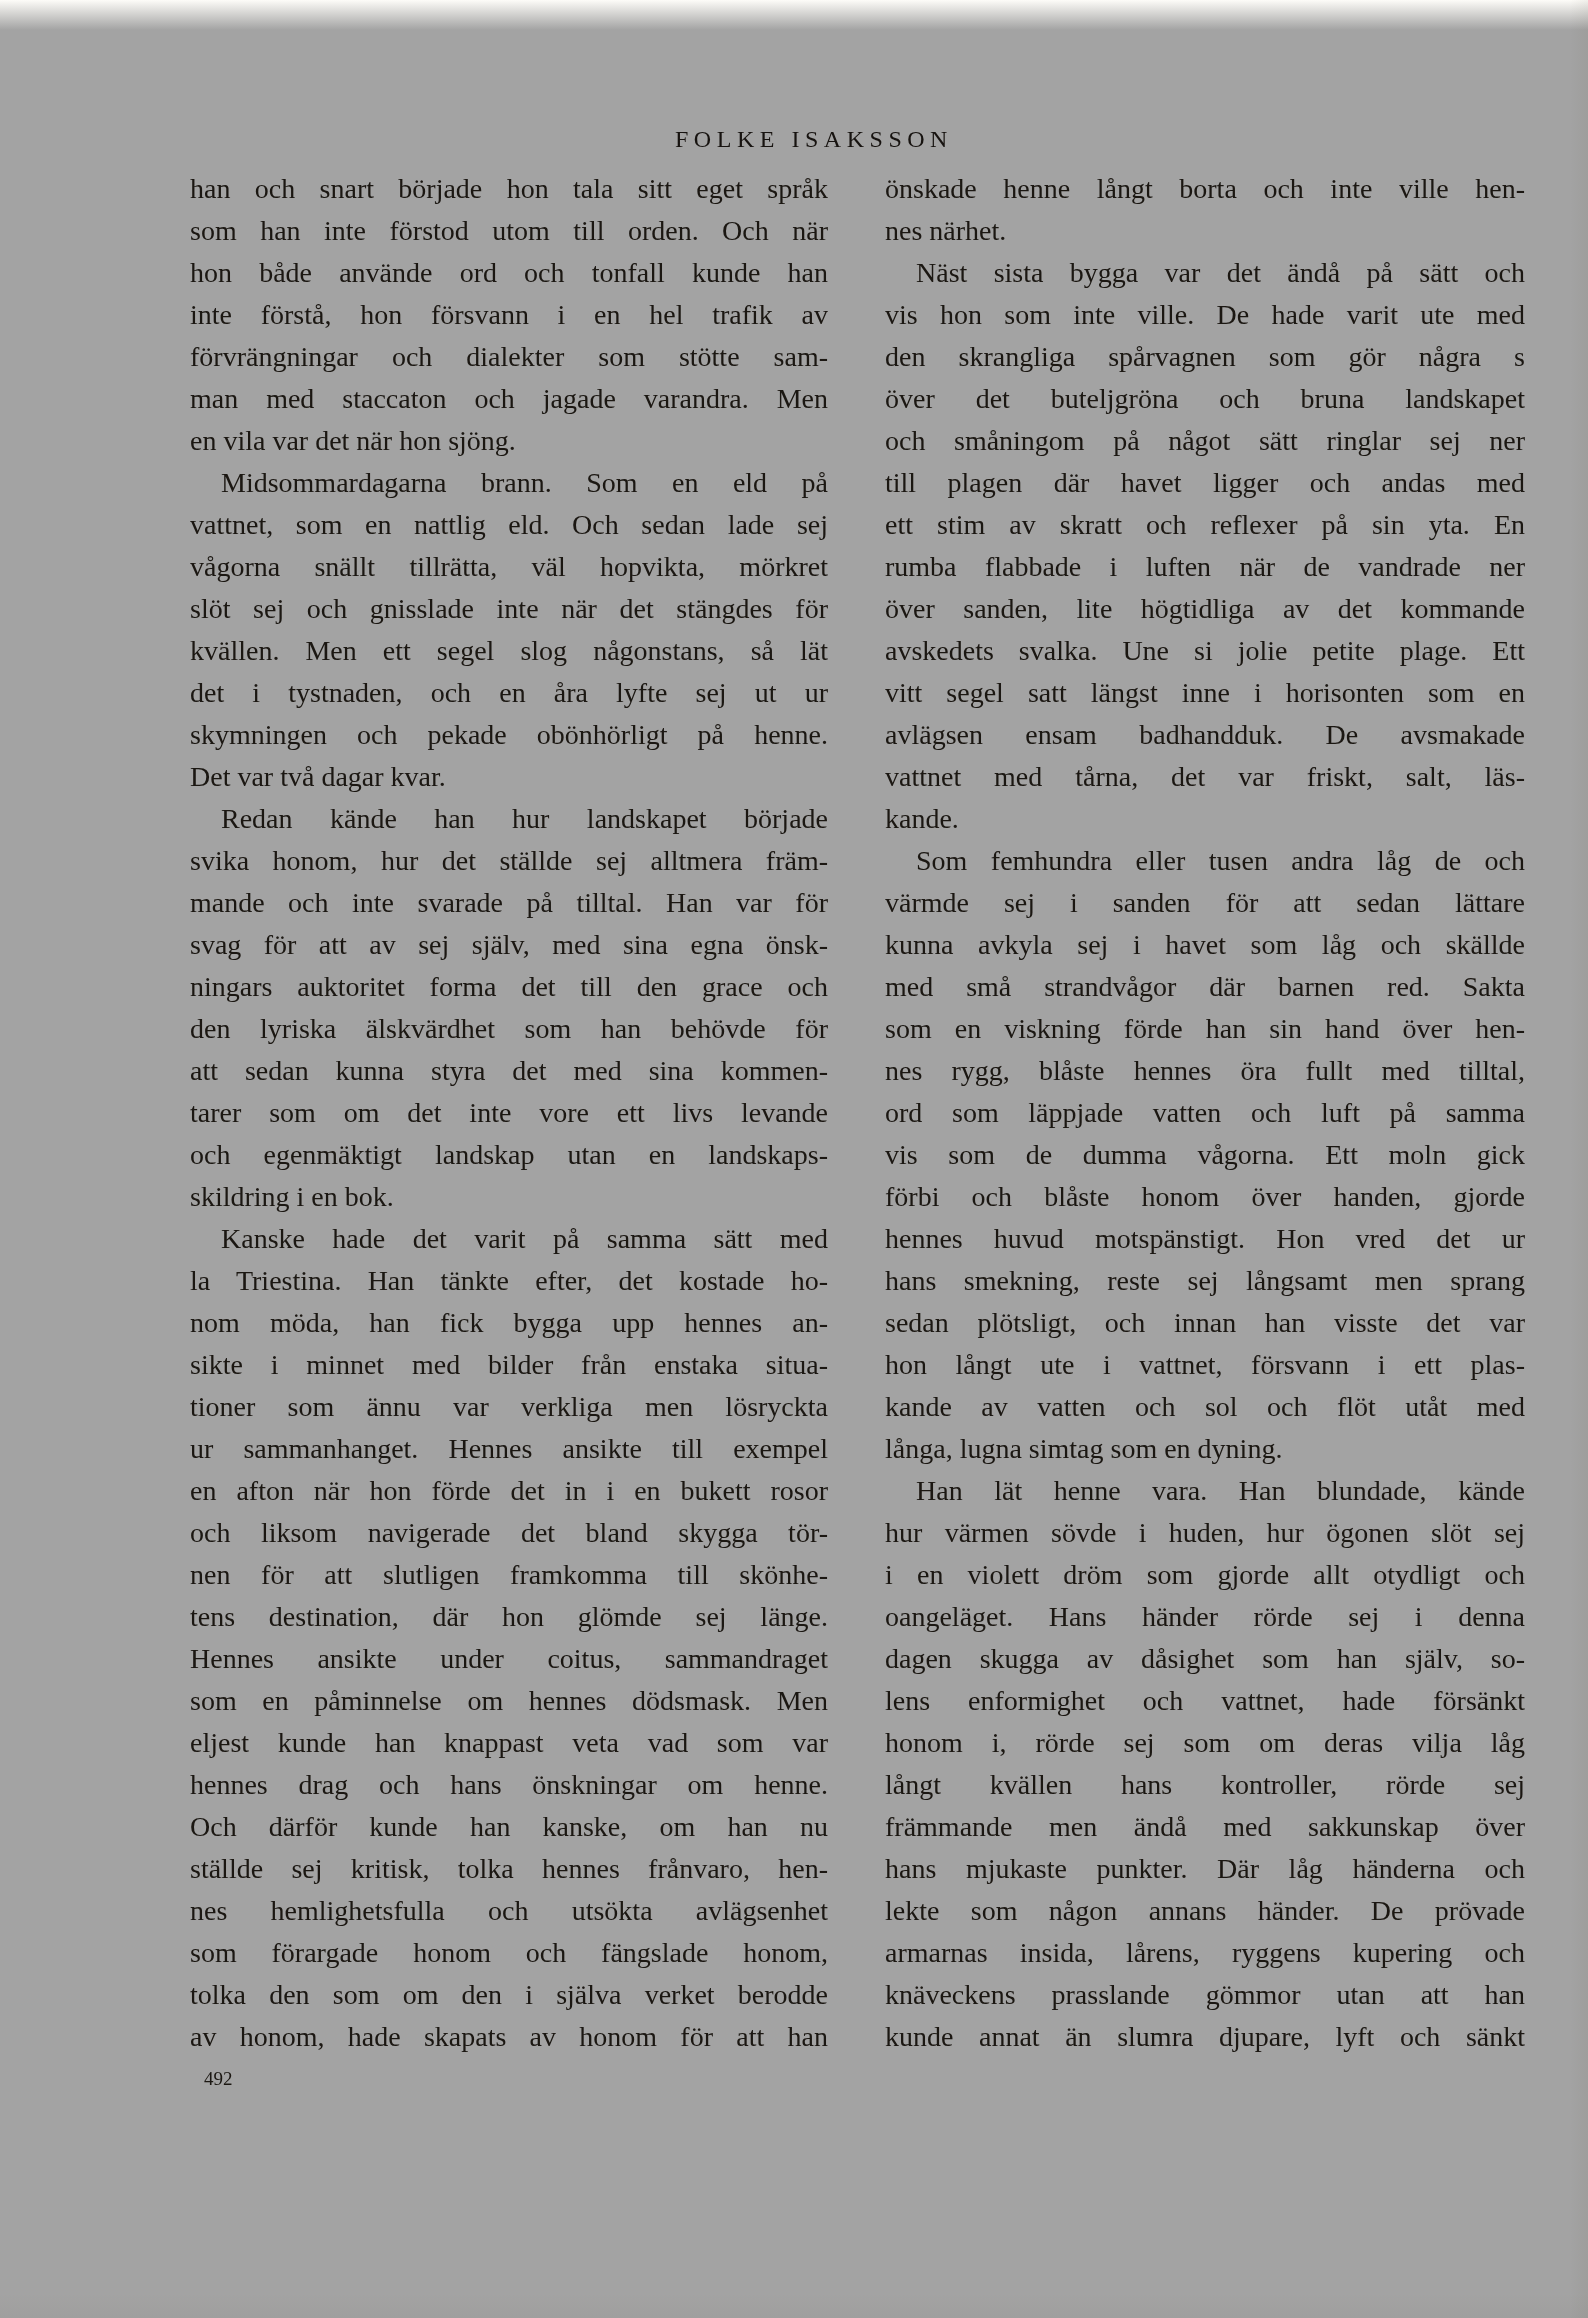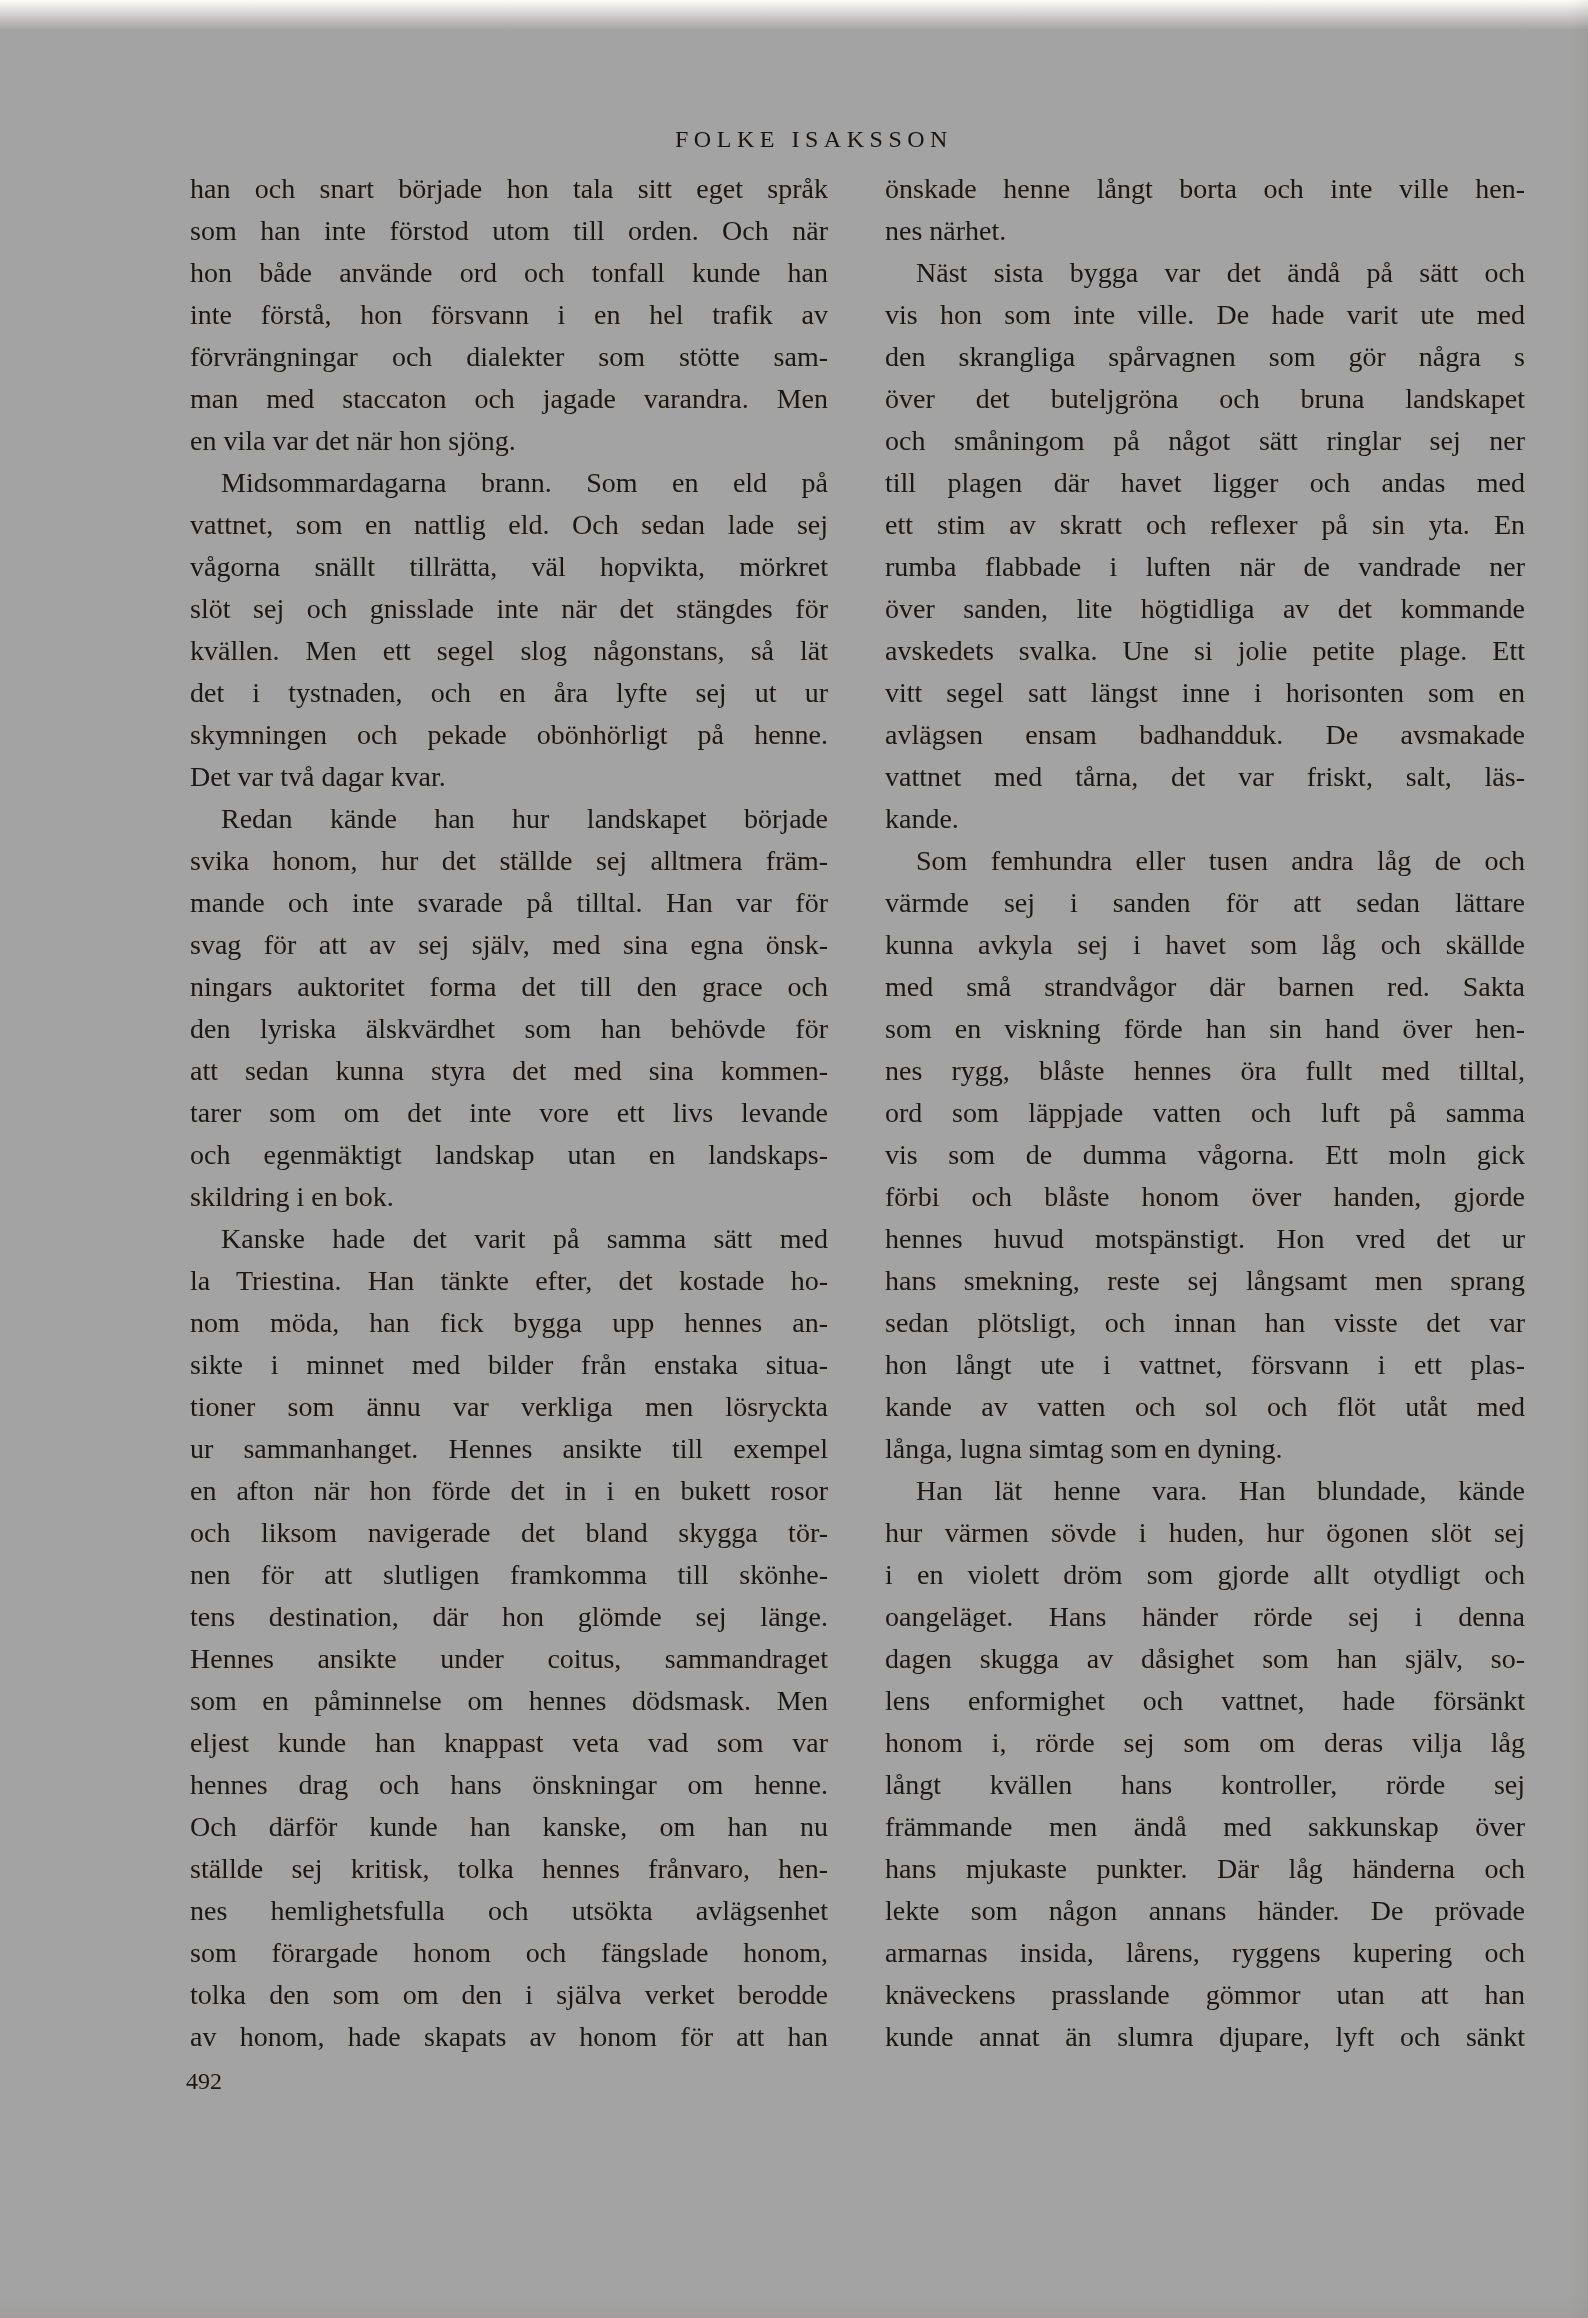--- a/index.html
+++ b/index.html
@@ -34,22 +34,22 @@
     color: #1b1712;
   }
   #col-left  { left: 190px;  width: 638px; }
   #col-right { left: 851px; width: 640px; margin-left: 34px; }
 
   .line { text-align: justify; text-align-last: justify; height: 42px; overflow: hidden; }
   .line.pend { text-align-last: left; }
   .line.ind { text-indent: 31px; }
 
   .pagenum {
-    position: absolute; left: 186px; top: 2068px;
-    font-size: 24px; color: #1b1712; text-align: right;
+    position: absolute; left: 204px; top: 2068px;
+    font-size: 19px; color: #1b1712; text-align: right;
   }
 </style>
 </head>
 <body>
 
 <div class="page">
   <div class="edge-top"></div>
   <div class="edge-right"></div>
   <div class="edge-bottom"></div>
 

